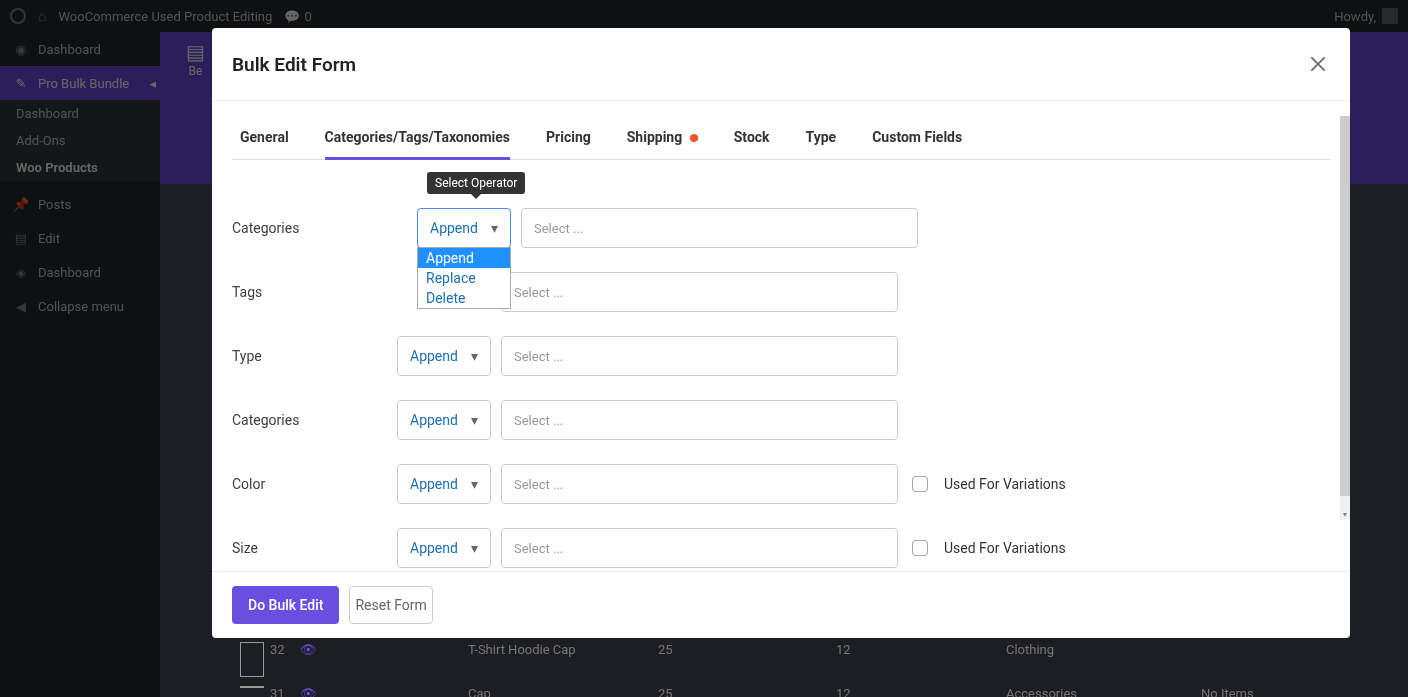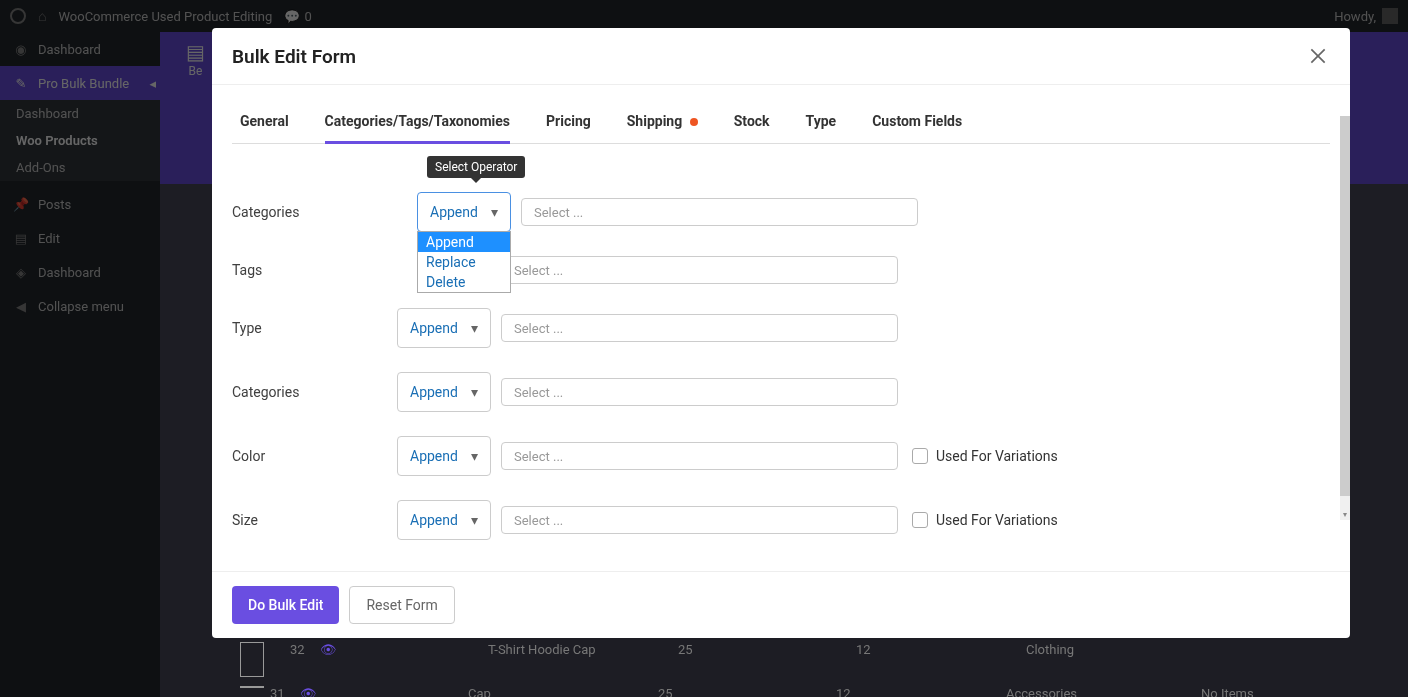--- a/index.html
+++ b/index.html
@@ -141,21 +141,21 @@
       left: 212px;
       top: 28px;
       right: 58px;
       height: 610px;
       background: #fff;
       border-radius: 4px;
       display: flex;
       flex-direction: column;
     }
     .modal-header {
-      padding: 16px 20px;
+      padding: 24px 20px;
       display: flex;
       align-items: center;
       justify-content: space-between;
       border-bottom: 1px solid #eee;
     }
     .modal-title {
       font-size: 19px;
       font-weight: 600;
       color: #222;
     }
@@ -246,33 +246,33 @@
       background: #fff;
     }
     .select-operator.open {
       border-color: #4a90e2;
     }
     .select-operator .chevron {
       color: #666;
     }
     .select-items {
       flex: 0 0 397px;
-      height: 28px;
+      height: 40px;
       border: 1px solid #ccc;
       border-radius: 4px;
       padding: 0 12px;
       display: flex;
       align-items: center;
       font-size: 13px;
       color: #999;
     }
     .variation-check {
       display: flex;
       align-items: center;
-      gap: 8px;
+      gap: 16px;
       margin-left: 4px;
     }
     .checkbox {
       width: 16px;
       height: 16px;
       border: 1px solid #aaa;
       border-radius: 3px;
     }
     .variation-label {
       font-size: 14px;
@@ -337,21 +337,21 @@
       padding: 10px 16px;
       border-radius: 4px;
       font-size: 14px;
       font-weight: 500;
       cursor: pointer;
     }
     .btn-secondary {
       background: #fff;
       color: #666;
       border: 1px solid #ccc;
-      padding: 10px 16px;
+      padding: 10px 5px;
       border-radius: 4px;
       font-size: 14px;
       cursor: pointer;
     }
 
     
     .bg-table-row {
       position: absolute;
       bottom: 20px;
       left: 80px;
@@ -410,22 +410,22 @@
   <div class="sidebar-item">
     <span class="sidebar-icon">◉</span>
     <span>Dashboard</span>
   </div>
   <div class="sidebar-item active" style="position:relative;">
     <span class="sidebar-icon" style="color:#fff;">✎</span>
     <span>Pro Bulk Bundle</span>
     <span class="arrow-indicator">◂</span>
   </div>
   <div class="sidebar-sub">Dashboard</div>
+  <div class="sidebar-sub">Add-Ons</div>
   <div class="sidebar-sub active">Woo Products</div>
-  <div class="sidebar-sub">Add-Ons</div>
   <div class="sidebar-item" style="margin-top:6px;">
     <span class="sidebar-icon">📌</span>
     <span>Posts</span>
   </div>
   <div class="sidebar-item">
     <span class="sidebar-icon">▤</span>
     <span>Edit</span>
   </div>
   <div class="sidebar-item">
     <span class="sidebar-icon">◈</span>
@@ -443,21 +443,21 @@
       <div style="font-size:20px;">▤</div>
       <div style="font-size:12px;">Be</div>
     </div>
   </div>
 </div>
 
 <div class="modal-overlay"></div>
 
 <div class="bg-table-row" style="position:absolute; left:240px; top:642px; right:60px; color:#777; font-size:13px; z-index:0;">
   <span style="display:inline-block; width:24px; border:1px solid #999; margin-right:6px;"></span>
-  <span style="display:inline-block; width:30px;margin-left:20px;">32</span>
+  <span style="display:inline-block; width:30px;">32</span>
   <span style="display:inline-block; width:24px; color:#6A4EE1;">👁</span>
   <span style="display:inline-block; width:144px;"></span>
   <span style="display:inline-block; width:190px;">T-Shirt Hoodie Cap</span>
   <span style="display:inline-block; width:178px;">25</span>
   <span style="display:inline-block; width:170px;">12</span>
   <span style="display:inline-block;">Clothing</span>
 </div>
 <div class="bg-table-row" style="position:absolute; left:240px; top:686px; right:60px; color:#777; font-size:13px; z-index:0;">
   <span style="display:inline-block; width:24px; border:1px solid #999; margin-right:6px;"></span>
   <span style="display:inline-block; width:30px;">31</span>

